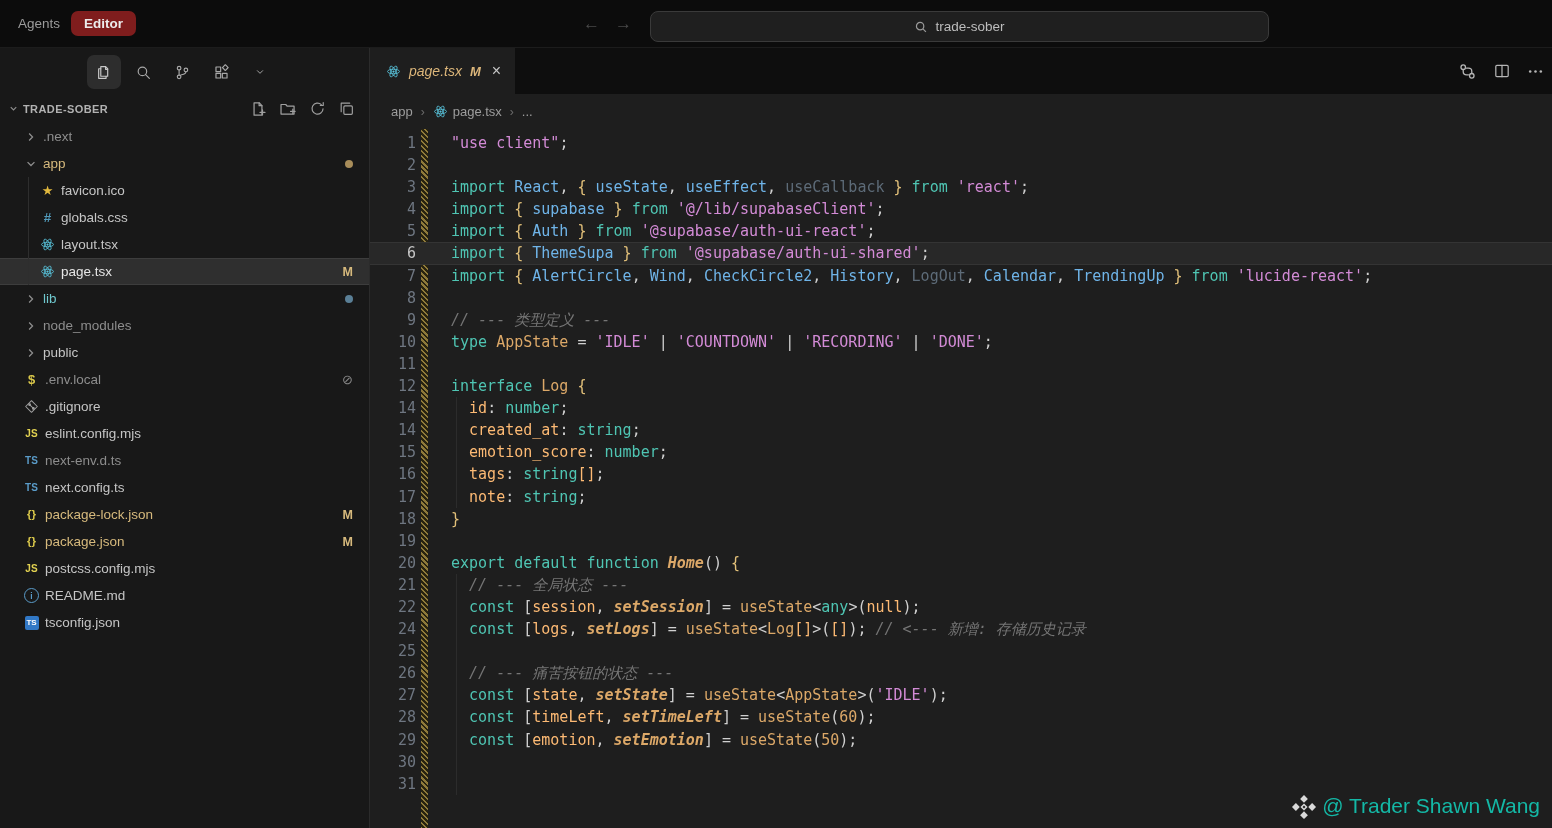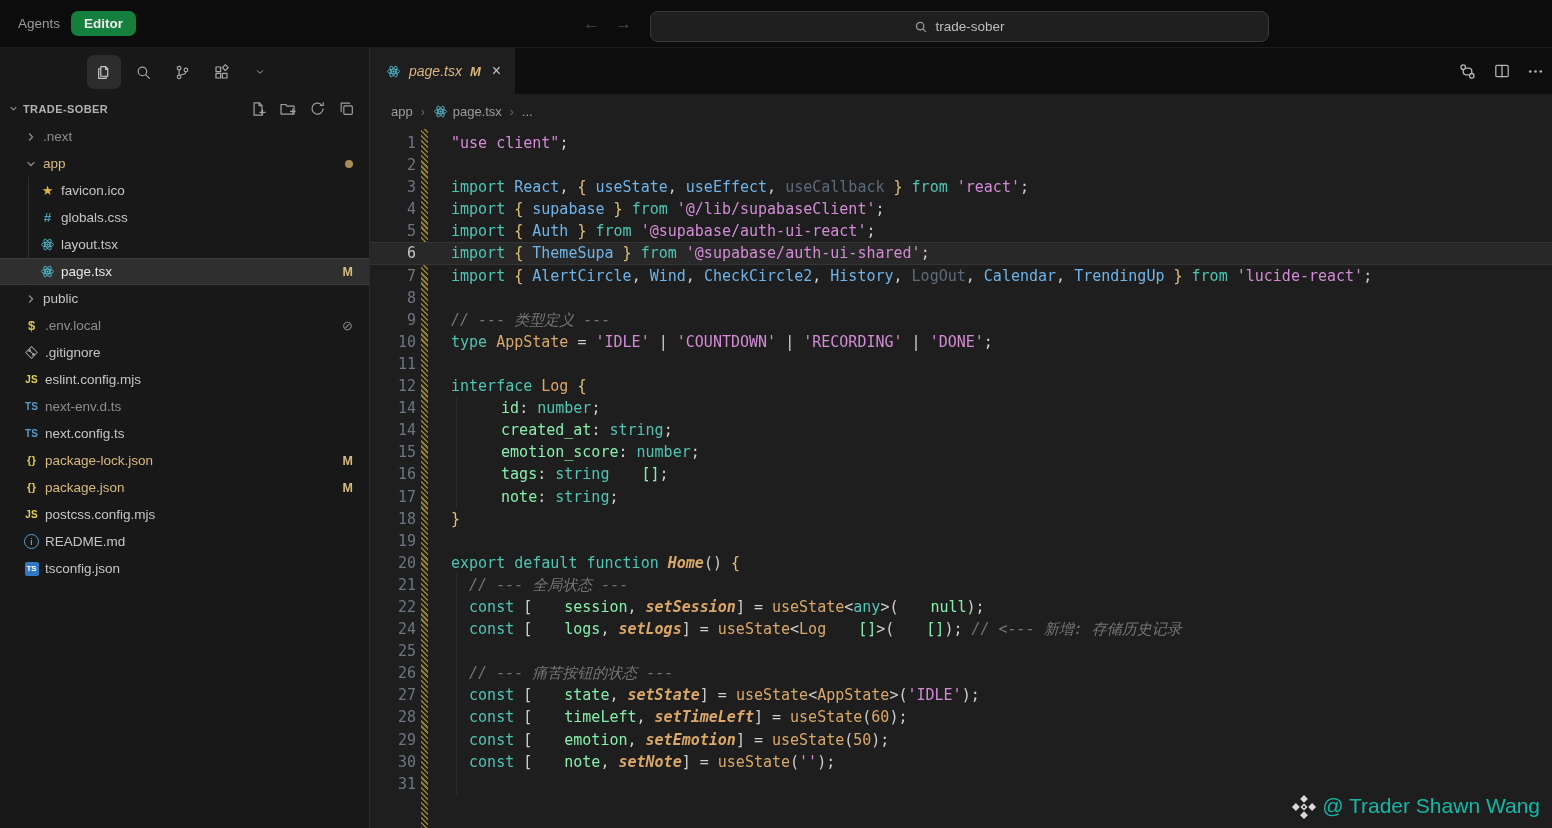--- a/index.html
+++ b/index.html
@@ -5,21 +5,21 @@
   html,body{margin:0;padding:0;}
   body{
     width:1552px;height:828px;overflow:hidden;position:relative;
     background:#1e1e1e;font-family:"Liberation Sans",sans-serif;
     -webkit-font-smoothing:antialiased;
   }
   
   .titlebar{height:47px;background:#0c0c0c;position:relative;display:flex;align-items:center;border-bottom:1px solid #1c1c1c;}
   .tb-left{display:flex;align-items:center;gap:11px;padding-left:18px;}
   .tb-tab{color:#9c9c9c;font-size:13.5px;cursor:pointer;}
-  .tb-tab.active{background:#15803d;color:#ececec;padding:5px 13px;border-radius:7px;font-weight:600;}
+  .tb-tab.active{background:#7f1d1d;color:#ececec;padding:5px 13px;border-radius:7px;font-weight:600;}
   .nav-arrows{position:absolute;left:583px;top:0;height:100%;display:flex;align-items:center;gap:15px;color:#4a4a4a;font-size:17px;}
   .nav-arrows span{cursor:pointer;}
   .searchbox{position:absolute;left:650px;top:11px;width:617px;height:29px;background:#1f1f1f;border:1px solid #3a3a3a;border-radius:8px;
     display:flex;align-items:center;justify-content:center;gap:7px;color:#bdbdbd;font-size:13.5px;cursor:text;}
   .searchbox svg{flex:none;}
   
   .main{display:flex;height:781px;}
   .sidebar{width:369px;flex:none;background:#181818;border-right:1px solid #2b2b2b;display:flex;flex-direction:column;}
   .side-toolbar{height:48px;display:flex;align-items:center;gap:5px;padding-left:87px;color:#a8a8a8;}
   .icon-btn{width:34px;height:34px;display:flex;align-items:center;justify-content:center;border-radius:7px;cursor:pointer;}
@@ -76,21 +76,21 @@
   .code-line.guide::before{content:"";position:absolute;left:86px;top:0;bottom:0;width:1px;background:#2c2c2c;}
   .ln{width:46px;text-align:right;color:#6e7681;flex:none;user-select:none;}
   .hl .ln{color:#c6c6c6;}
   .lc{padding-left:35px;white-space:pre;color:#d0d0d0;}
   .tk{color:#d0d0d0;}
   .tk.k{color:#4fc5b3;}
   .tk.i{color:#6fb4e8;}
   .tk.d{color:#5d6b78;}
   .tk.b{color:#e3c17a;}
   .tk.s{color:#d38bd6;}
-  .tk.v{color:#86efac;margin-left:32px;}
+  .tk.v{color:#fdba74;}
   .tk.o{color:#dca868;margin-top:44px;}
   .tk.ob{color:#dca868;font-weight:700;font-style:italic;}
   .tk.c{color:#757575;font-style:italic;}
   
   .watermark{position:absolute;right:12px;bottom:8px;display:flex;align-items:flex-start;gap:5px;color:#14b8a6;font-size:21px;}
   svg{display:block;}
 </style>
 </head>
 <body>
 
@@ -247,20 +247,39 @@
           <span class="badge">
             <span class="badge-M">M</span>
           </span>
         </div>
         <div class="tree-row">
           <span class="chev">
             <svg width="10" height="10" viewBox="0 0 16 16" fill="none" stroke="currentColor" stroke-width="2">
               <path d="M5 2.5l5.5 5.5L5 13.5"></path>
             </svg>
           </span>
+          <span class="tree-label cls-cyan">lib</span>
+          <span class="badge">
+            <span class="dot" style="background:#5a7f96"></span>
+          </span>
+        </div>
+        <div class="tree-row">
+          <span class="chev">
+            <svg width="10" height="10" viewBox="0 0 16 16" fill="none" stroke="currentColor" stroke-width="2">
+              <path d="M5 2.5l5.5 5.5L5 13.5"></path>
+            </svg>
+          </span>
+          <span class="tree-label cls-dim">node_modules</span>
+        </div>
+        <div class="tree-row">
+          <span class="chev">
+            <svg width="10" height="10" viewBox="0 0 16 16" fill="none" stroke="currentColor" stroke-width="2">
+              <path d="M5 2.5l5.5 5.5L5 13.5"></path>
+            </svg>
+          </span>
           <span class="tree-label">public</span>
         </div>
         <div class="tree-row">
           <span class="ficon">
             <span class="fi dollarI">$</span>
           </span>
           <span class="tree-label cls-dim">.env.local</span>
           <span class="badge">
             <span class="ignore-glyph">⊘</span>
           </span>
@@ -507,21 +526,20 @@
           <div class="code-line guide">
             <span class="ln">28</span>
             <span class="lc"><span class="tk">  </span><span class="tk k">const</span><span class="tk"> [</span><span class="tk v">timeLeft</span><span class="tk">, </span><span class="tk ob">setTimeLeft</span><span class="tk">] = </span><span class="tk o">useState</span><span class="tk">(</span><span class="tk o">60</span><span class="tk">);</span></span>
           </div>
           <div class="code-line guide">
             <span class="ln">29</span>
             <span class="lc"><span class="tk">  </span><span class="tk k">const</span><span class="tk"> [</span><span class="tk v">emotion</span><span class="tk">, </span><span class="tk ob">setEmotion</span><span class="tk">] = </span><span class="tk o">useState</span><span class="tk">(</span><span class="tk o">50</span><span class="tk">);</span></span>
           </div>
           <div class="code-line guide">
             <span class="ln">30</span>
-            <span class="lc"><span class="tk">  </span><span class="tk k">const</span><span class="tk"> [</span><span class="tk v">note</span><span class="tk">, </span><span class="tk ob">setNote</span><span class="tk">] = </span><span class="tk o">useState</span><span class="tk">(</span><span class="tk s">''</span><span class="tk">);</span></span>
           </div>
           <div class="code-line guide">
             <span class="ln">31</span>
             <span class="lc"></span>
           </div>
         </div>
     </div>
   </div>
 </div>
 

